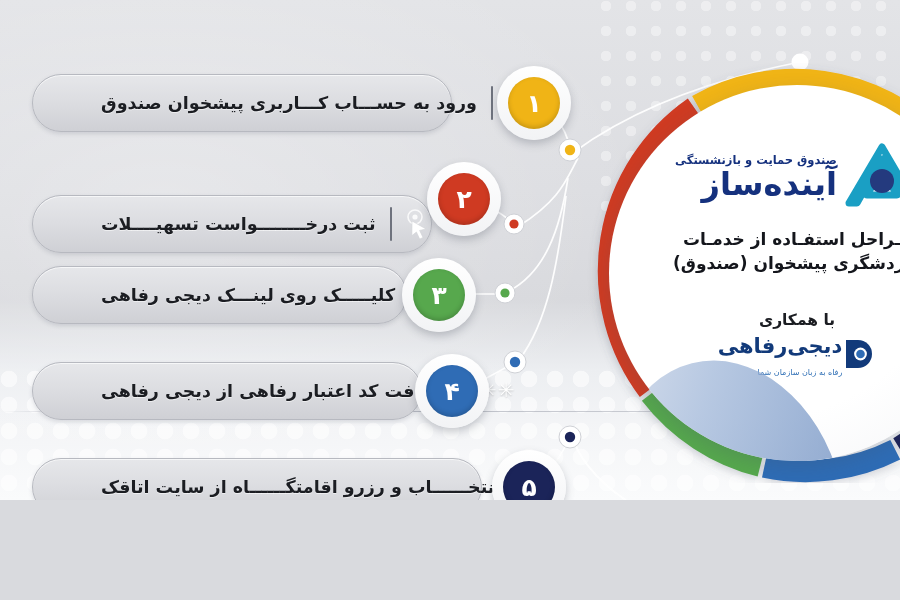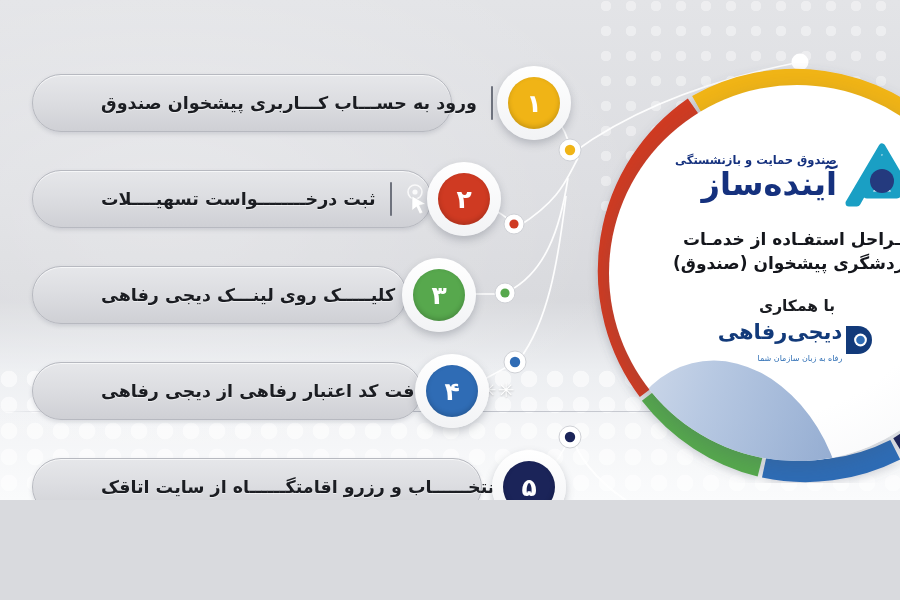--- a/index.html
+++ b/index.html
@@ -132,21 +132,21 @@
     font-size:32px; color:#15317e; font-weight:bold; white-space:nowrap;
     margin-top:1px; letter-spacing:-.5px;
   }
   .headline{
     margin-top:14px;
     text-align:center; direction:rtl;
     font-size:17px; font-weight:bold; color:#14161c; line-height:1.42;
     white-space:nowrap;
   }
   .withText{
-    margin-top:22px; direction:rtl;
+    margin-top:36px; direction:rtl;
     font-size:15.5px; color:#1b1d22; font-weight:bold; letter-spacing:2.5px;
   }
   .partnerRow{ display:flex; flex-direction:row-reverse; align-items:center; gap:0; margin-top:5px; direction:rtl; }
   .partnerTxt{ text-align:right; direction:rtl; }
   .partnerName{ font-size:21px; color:#123a7a; font-weight:bold; white-space:nowrap; letter-spacing:-.5px;}
   .partnerTag{ font-size:8px; color:#2f6fb5; white-space:nowrap; margin-top:10px; letter-spacing:.4px;}
 
   .swoosh{
     position:absolute; left:-14px; bottom:-50px; width:230px; height:150px;
     background:linear-gradient(120deg,#cfd8e8 0%, #9fb6d8 45%, #6f90c2 100%);
@@ -206,21 +206,21 @@
           <path d="M5.5,31 A11.8,11.8 0 0 1 28.5,31 Z" fill="#ffffff"></path>
         </svg>
       </div>
     </div>
     <div class="badge" style="left:465px; top:-8px;">
       <div class="inner" style="background:#f0b416;">۱</div>
     </div>
   </div>
 
   <div class="step" style="top:170px;">
-    <div class="pill" style="width:400px;">
+    <div class="pill" style="width:400px;margin-top:25px;">
       <div class="label">ثبت درخــــــــواست تسهیــــلات</div>
       <div class="divider"></div>
       <div class="ficon">
         <svg width="34" height="34" viewBox="0 0 34 34">
           <circle cx="14" cy="10" r="7" fill="none" stroke="#ffffff" stroke-width="1.6" opacity=".8"></circle>
           <circle cx="14" cy="10" r="2.6" fill="#ffffff" opacity=".85"></circle>
           <path d="M11,14 L25,22 L18.6,23.4 L22,30.5 L18.7,32 L15.4,25 L10.9,28.6 Z" fill="#ffffff" stroke="#d2d3d7" stroke-width=".6"></path>
         </svg>
       </div>
     </div>

